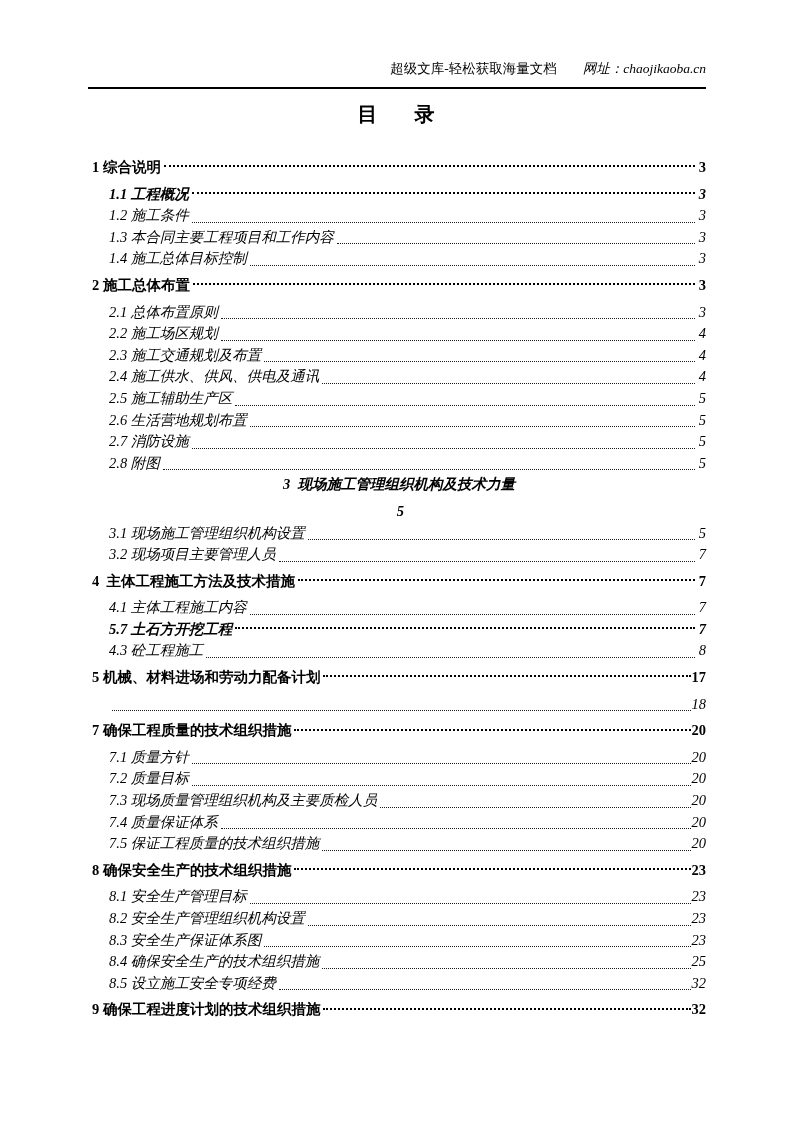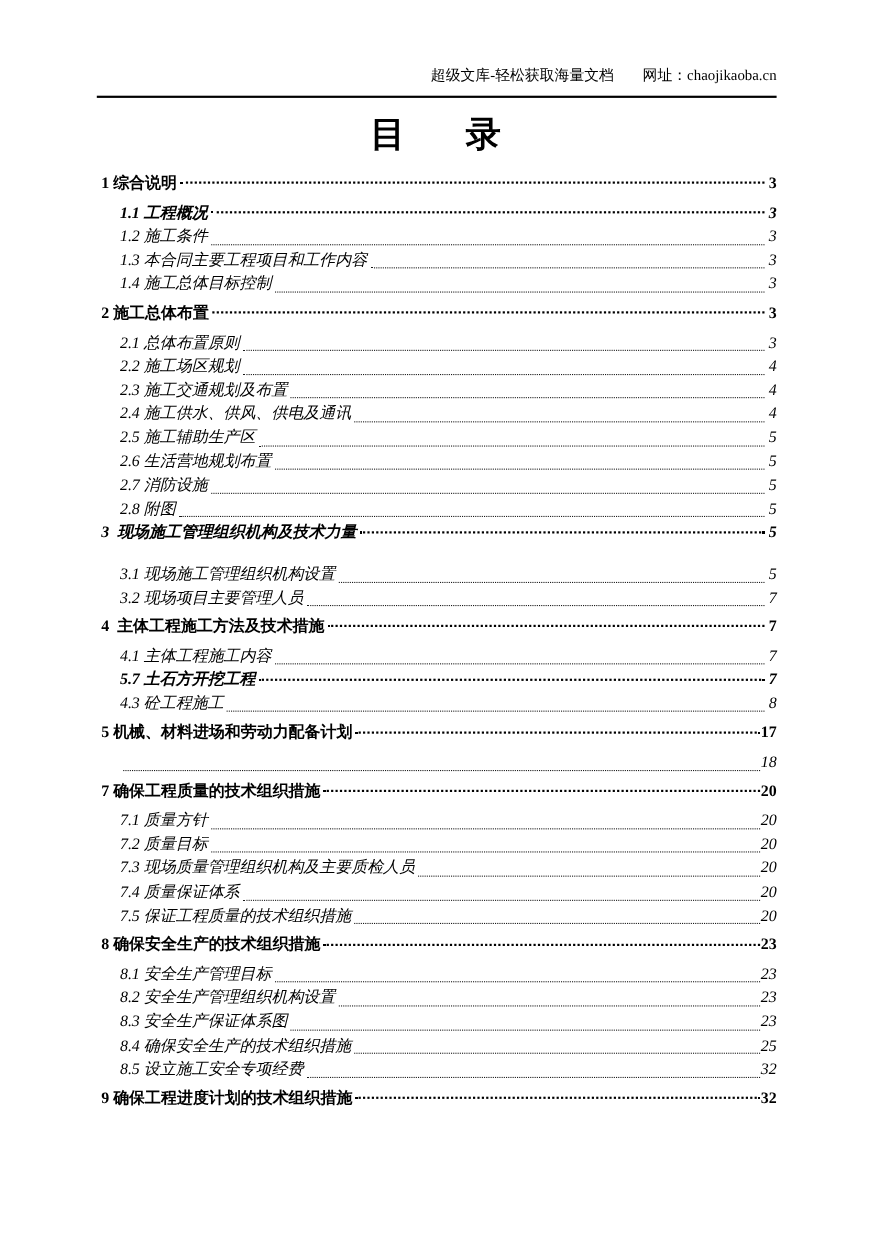--- a/index.html
+++ b/index.html
@@ -26,37 +26,38 @@
     top: 60px;
     left: 88px;
     right: 87px;
     text-align: right;
     font-size: 13.5px;
     line-height: 18px;
     white-space: nowrap;
   }
   .doc-header .site-label {
     margin-left: 26px;
+    font-style: italic;
   }
   .header-rule {
     position: absolute;
     top: 87px;
     left: 88px;
     right: 87px;
     height: 2px;
     background: #000000;
   }
   
   .doc-title {
     position: absolute;
     top: 101px;
     left: 0;
     right: 0;
     text-align: center;
-    font-size: 32px;
+    font-size: 20px;
     font-weight: bold;
     white-space: pre;
     letter-spacing: 1px;
   }
   
   .toc {
     position: absolute;
     top: 152px;
     left: 92px;
     right: 87px;
@@ -67,21 +68,22 @@
     font-size: 14.5px;
     line-height: 21.6px;
   }
   .toc-row.lvl1 {
     font-weight: bold;
     margin-top: 5px;
     margin-bottom: 5px;
   }
   .toc-row.lvl1.flush {
     margin-top: 0;
-    margin-bottom: 16px;
+    margin-bottom: 0;
+    flex-direction: column;
   }
   .toc-row.lvl2 {
     padding-left: 17px;
     font-style: italic;
   }
   .toc-row.bold {
     font-weight: bold;
     align-items: center;
   }
   .toc-row.italic {

